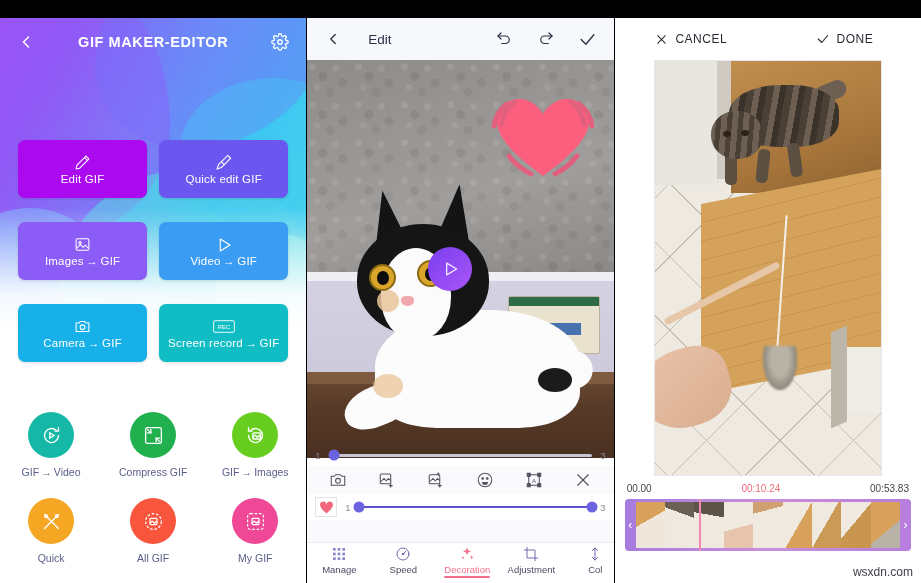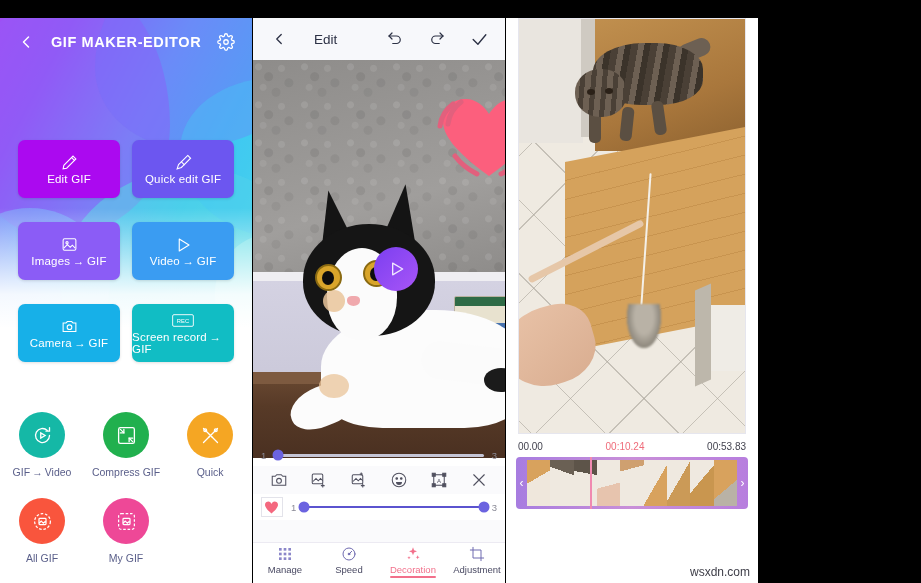--- a/index.html
+++ b/index.html
@@ -2,21 +2,21 @@
 <html><head>
 <meta charset="utf-8">
 <style>
   * { box-sizing: border-box; margin: 0; padding: 0; }
   html, body {
     width: 921px; height: 583px;
     background: #000;
     font-family: "Liberation Sans", sans-serif;
     overflow: hidden;
   }
-  .screen { position: relative; width: 758px; height: 583px; display: flex; }
+  .screen { position: relative; width: 921px; height: 583px; display: flex; }
   .panel { position: relative; height: 583px; overflow: hidden; background: #fff; }
   .p1 { width: 307px; }
   .p2 { width: 307px; }
   .p3 { width: 307px; }
   .statusbar { height: 18px; background: #000; width: 100%; }
 
   
   .p1 .hero {
     position: relative; height: 310px; width: 100%;
     background: linear-gradient(118deg,#a14ef5 0%, #8b5cf6 18%, #5ea8f7 46%, #39c6f0 68%, #46d6e8 88%, #58e0e0 100%);
@@ -292,20 +292,31 @@
           <svg width="21" height="21" viewBox="0 0 24 24" fill="none" stroke="#fff" stroke-width="1.5" stroke-linecap="round">
               <rect x="3" y="3" width="18" height="18" rx="2"></rect>
               <polyline points="9 5 9 9 5 9"></polyline>
               <polyline points="15 19 15 15 19 15"></polyline>
               <path d="M9 9l-4-4M15 15l4 4"></path>
             </svg>
         </div>
         <div class="clbl">Compress GIF</div>
       </div>
       <div class="citem">
+        <div class="circ" style="background:#67cd1e">
+          <svg width="21" height="21" viewBox="0 0 24 24" fill="none" stroke="#fff" stroke-width="1.5" stroke-linecap="round">
+              <path d="M4 12a8 8 0 1 0 2.5-5.8"></path>
+              <polyline points="4 3 4 7 8 7"></polyline>
+              <rect x="9" y="9" width="9" height="7" rx="1"></rect>
+              <path d="M9 14l2.5-2.5L14 14l2-2 2 2"></path>
+            </svg>
+        </div>
+        <div class="clbl">GIF → Images</div>
+      </div>
+      <div class="citem">
         <div class="circ" style="background:#f5a623">
           <svg width="21" height="21" viewBox="0 0 24 24" fill="none" stroke="#fff" stroke-width="1.5" stroke-linecap="round">
               <path d="M4 4l10 10M20 4L10 14"></path>
               <path d="M14 14l6 6M10 14l-6 6"></path>
               <circle cx="6" cy="6" r="1.6"></circle>
               <circle cx="18" cy="6" r="1.6"></circle>
             </svg>
         </div>
         <div class="clbl">Quick</div>
       </div>
@@ -537,20 +548,34 @@
         <span class="nlbl">Col</span>
       </div>
     </div>
   </div>
 
   <div class="divider"></div>
 
   <div class="panel p3">
     <div class="statusbar"></div>
 
+    <div class="hdr3">
+      <div class="hbtn">
+        <svg width="13" height="13" viewBox="0 0 24 24" fill="none" stroke="#2b2b38" stroke-width="2" stroke-linecap="round">
+            <path d="M5 5l14 14M19 5L5 19"></path>
+          </svg>
+        <span>CANCEL</span>
+      </div>
+      <div class="hbtn">
+        <svg width="14" height="14" viewBox="0 0 24 24" fill="none" stroke="#2b2b38" stroke-width="2" stroke-linecap="round" stroke-linejoin="round">
+            <polyline points="4 12 10 18 20 6"></polyline>
+          </svg>
+        <span>DONE</span>
+      </div>
+    </div>
 
     <div class="photo3">
       <div class="tiles3"></div>
       <div class="wallL3"></div>
       <div class="door3"></div>
       <div class="doorframe3"></div>
       <div class="floor3"></div>
       <div class="catA">
         <div class="tl"></div>
           <div class="bd"></div>

